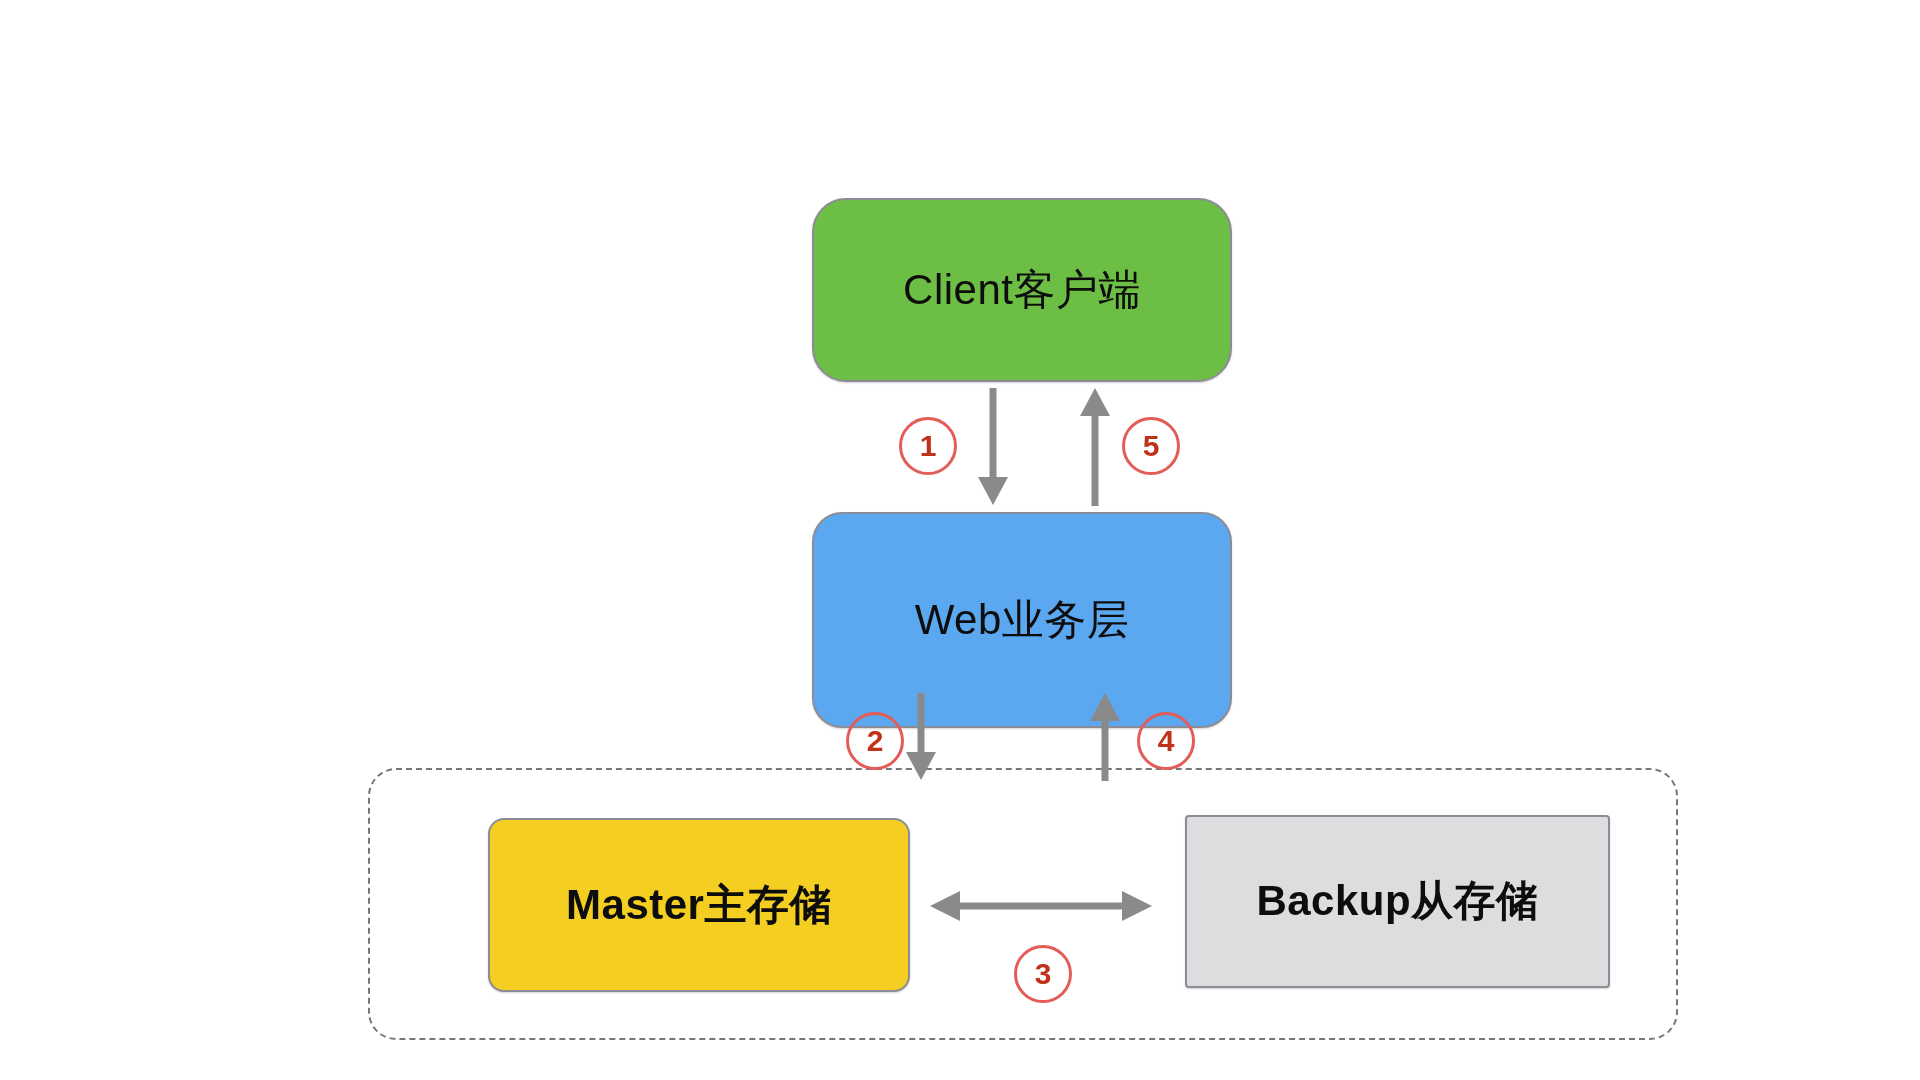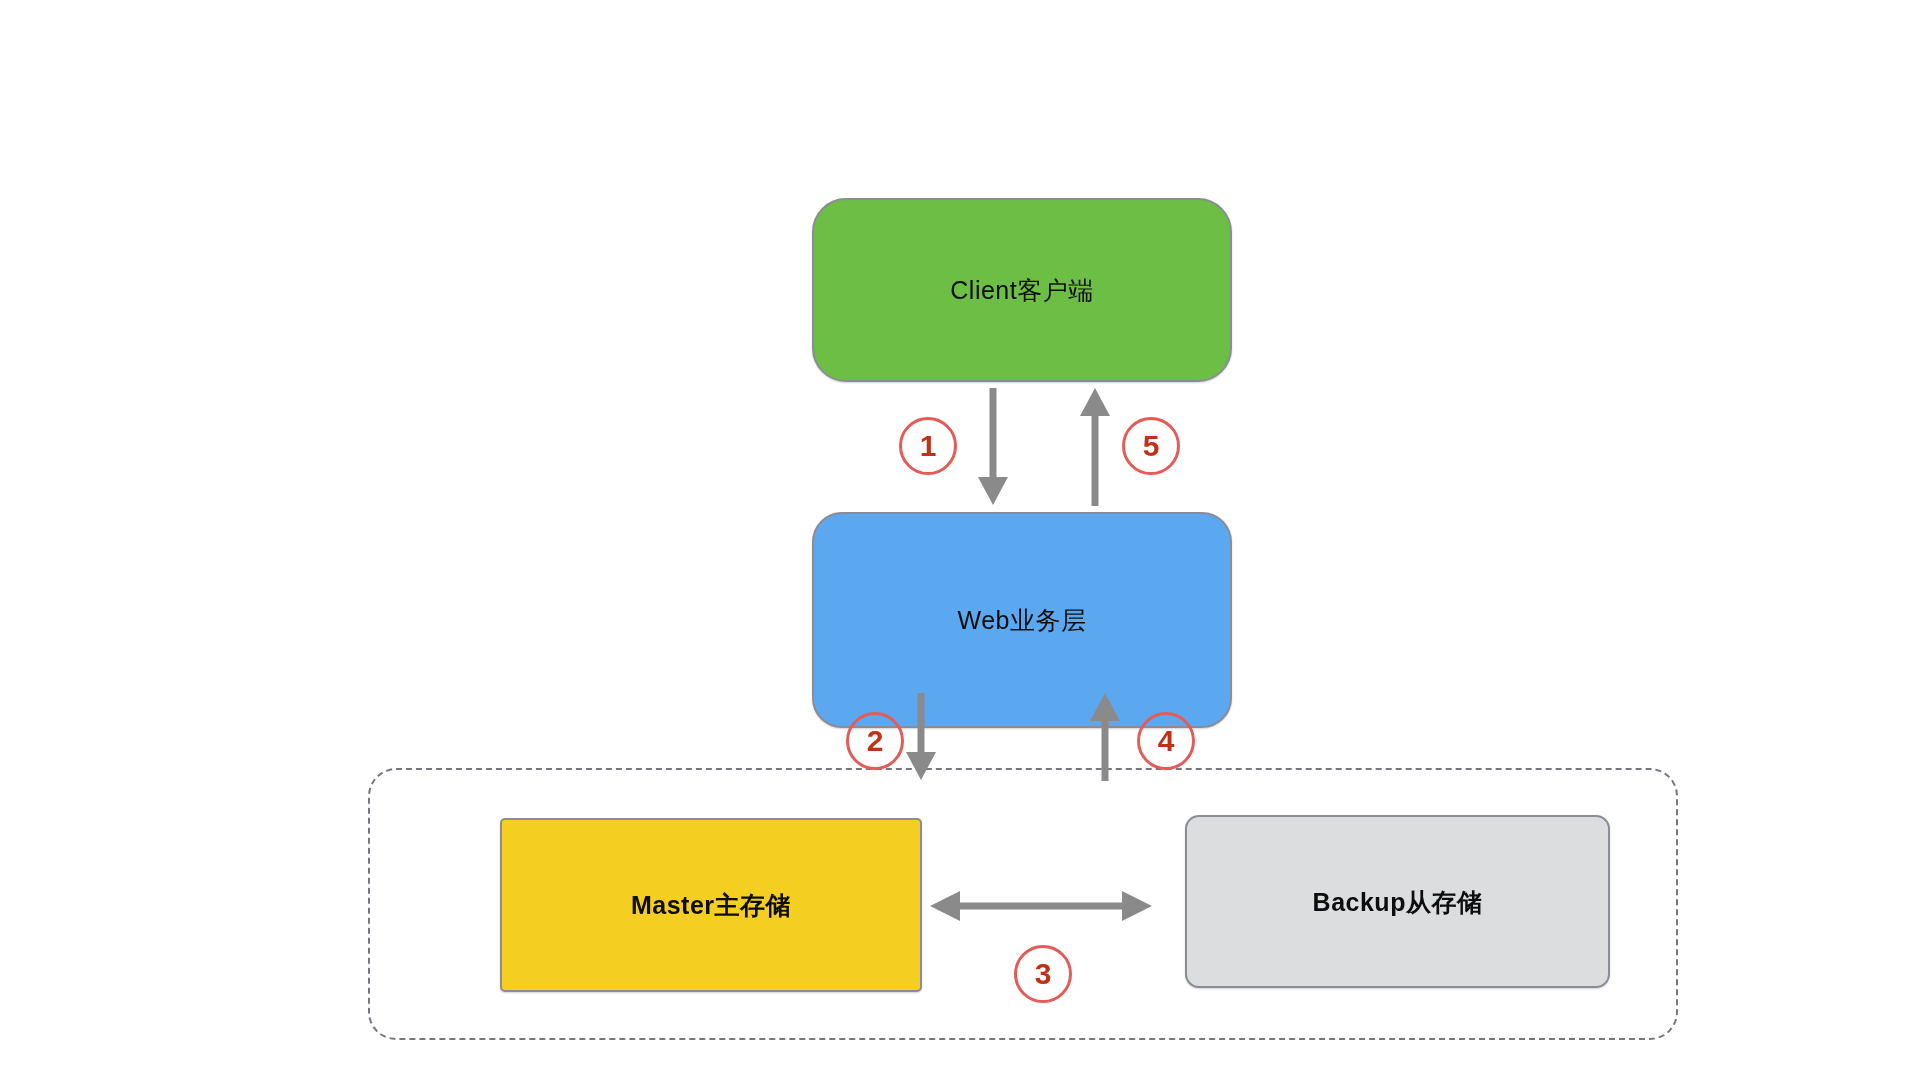--- a/index.html
+++ b/index.html
@@ -29,51 +29,51 @@
     align-items: center;
     justify-content: center;
     border-radius: 34px;
     border: 2px solid #8c8c96;
     box-shadow: 0 1px 2px rgba(0,0,0,0.18);
     text-align: center;
     line-height: 1.2;
   }
   .node .label {
     color: #0d0d0d;
-    font-size: 25px;
+    font-size: 42px;
     letter-spacing: 0.5px;
     white-space: nowrap;
   }
   .node .label.bold {
     font-weight: bold;
   }
 
   
   #client-node {
     left: 812px;  top: 198px;
     width: 420px; height: 184px;
     background: #6CBE45;
   }
   #web-node {
     left: 812px;  top: 512px;
     width: 420px; height: 216px;
     background: #5BA8F0;
     border-radius: 30px;
   }
   #master-node {
-    left: 500px;  top: 818px;
+    left: 488px;  top: 818px;
     width: 422px; height: 174px;
     background: #F5CE22;
-    border-radius: 5px;
+    border-radius: 16px;
   }
   #backup-node {
     left: 1185px; top: 815px;
     width: 425px; height: 173px;
     background: #DCDDDF;
-    border-radius: 14px;
+    border-radius: 4px;
   }
 
   
   #storage-group {
     position: absolute;
     left: 368px; top: 768px;
     width: 1310px; height: 272px;
     box-sizing: border-box;
     border: 2px dashed #76767f;
     border-radius: 28px;

